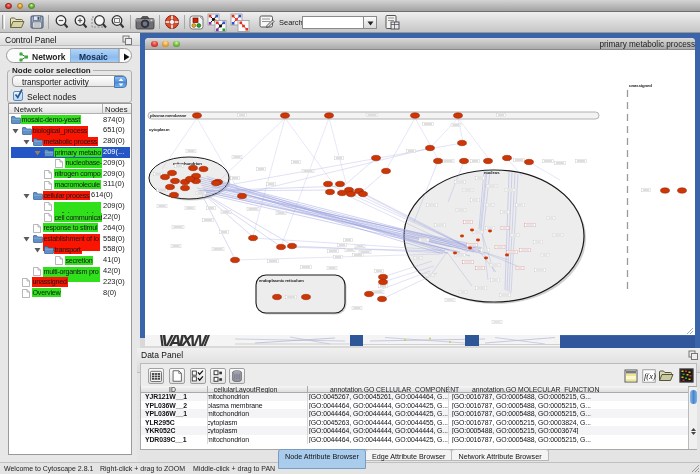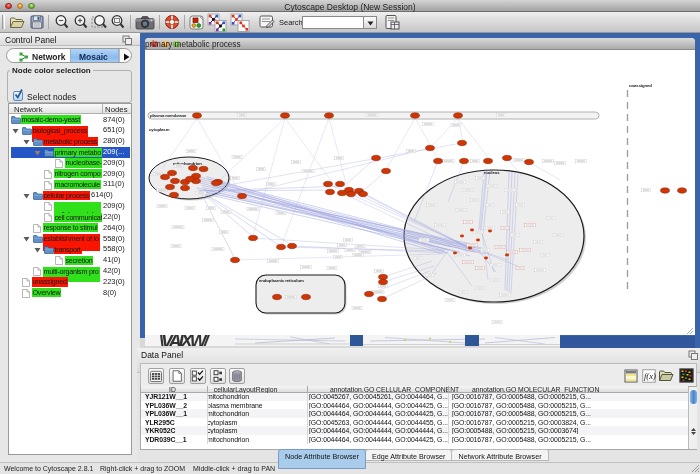--- a/index.html
+++ b/index.html
@@ -8,21 +8,20 @@
 .abs { position:absolute; }
 </style>
 </head>
 <body>
 <div id="root">
 
 <div class="abs" style="left:0;top:0;width:700px;height:12px;background:linear-gradient(#d4d4d4,#b9b9b9 55%,#a2a2a2);border-bottom:1px solid #6e6e6e">
   <div class="abs" style="left:5px;top:2.5px;width:6.5px;height:6.5px;border-radius:50%;background:radial-gradient(circle at 50% 30%, #ff9a90 0%, #e3443a 45%, #b01c14 100%);border:0.5px solid #9a251e"></div>
   <div class="abs" style="left:16.5px;top:2.5px;width:6.5px;height:6.5px;border-radius:50%;background:radial-gradient(circle at 50% 30%, #ffe9a8 0%, #f0a83c 45%, #c67718 100%);border:0.5px solid #b07b1e"></div>
   <div class="abs" style="left:28px;top:2.5px;width:6.5px;height:6.5px;border-radius:50%;background:radial-gradient(circle at 50% 30%, #d2f5b0 0%, #7ac143 45%, #45861c 100%);border:0.5px solid #5d8a28"></div>
-  <div class="abs" style="left:0;top:1.5px;width:700px;text-align:center;font-size:8.5px;color:#1d1d1d">Cytoscape Desktop (New Session)</div>
 </div>
 
 <div class="abs" style="left:0;top:12px;width:700px;height:21px;background:linear-gradient(#efefef,#d6d6d6 60%,#c6c6c6);border-bottom:1px solid #979797">
   <div class="abs" style="left:2px;top:3px;width:3px;height:14px;border-left:1px solid #9a9a9a;border-right:1px solid #fdfdfd"></div>
 
   <svg class="abs" style="left:9px;top:3px" width="16" height="15" viewBox="0 0 16 15">
     <path d="M1.5 12.5 L1.5 4 Q1.5 3 2.5 3 L5.5 3 L6.8 4.5 L12.5 4.5 Q13.5 4.5 13.5 5.5 L13.5 6.5" fill="#e8e3c8" stroke="#6a6a3a" stroke-width="1"></path>
     <path d="M1.5 12.5 L4 6.5 L15 6.5 L12.5 12.5 Z" fill="#d8d2a8" stroke="#6a6a3a" stroke-width="1"></path>
   </svg>
 
@@ -170,20 +169,28 @@
     <span class="abs" style="left:25px;top:2.5px;font-size:8.5px;font-weight:bold;color:#222">Network</span>
     <span class="abs" style="left:72px;top:2.5px;font-size:8.5px;font-weight:bold;color:#102a50">Mosaic</span>
     <svg class="abs" style="left:116px;top:4px" width="7" height="8" viewBox="0 0 7 8">
           <path d="M1 0.5 L6.5 4 L1 7.5 Z" fill="#111"></path>
         </svg>
   </div>
 
   <div class="abs" style="left:7px;top:37px;width:125px;height:33px;border:1px solid #b0b0b0;border-radius:3px"></div>
   <div class="abs" style="left:10px;top:32.5px;background:#e7e7e7;padding:0 2px;font-size:8px;font-weight:bold;color:#222">Node color selection</div>
 
+  <div class="abs" style="left:12px;top:42px;width:114px;height:12px;background:linear-gradient(#ffffff,#e8e8e8);border:1px solid #9a9a9a;border-radius:4px">
+    <span class="abs" style="left:9px;top:1.5px;font-size:8.2px;color:#111">transporter activity</span>
+    <div class="abs" style="left:101px;top:-0.5px;width:12.5px;height:12px;background:linear-gradient(#8ec1f2,#4a8ad8 55%,#76b0ea);border:0.5px solid #4a78b0;border-radius:0 4px 4px 0"></div>
+    <svg class="abs" style="left:104.5px;top:1.5px" width="6" height="9" viewBox="0 0 6 9">
+      <path d="M0.5 3 L5.5 3 L3 0.3 Z" fill="#fff"></path>
+      <path d="M0.5 5.6 L5.5 5.6 L3 8.3 Z" fill="#fff"></path>
+    </svg>
+  </div>
 
   <div class="abs" style="left:13px;top:58px;width:9.5px;height:9.5px;background:linear-gradient(#eaf4fd,#b6d9f6);border:1px solid #5a8ac0;border-radius:2px"></div>
   <svg class="abs" style="left:14px;top:55px" width="10" height="12" viewBox="0 0 10 12">
         <path d="M1.5 6.5 L3.8 9.5 L8 1.5" fill="none" stroke="#2a5a9a" stroke-width="1.7"></path>
       </svg>
   <span class="abs" style="left:27px;top:58.5px;font-size:8.5px;color:#111">Select nodes</span>
 
   <div class="abs" style="left:8px;top:70px;width:124px;height:352px;background:#ffffff;border:1px solid #9a9a9a;overflow:hidden">
     <div class="abs" style="left:0;top:0;width:124px;height:10px;background:linear-gradient(#fafafa,#e3e3e3);border-bottom:1px solid #b0b0b0">
       <span class="abs" style="left:5px;top:0.5px;font-size:7.8px;color:#222">Network</span>
@@ -319,21 +326,21 @@
   </div>
 </div>
 
 <div class="abs" style="left:140px;top:33px;width:560px;height:315px;background:#3a64aa">
 
   <div class="abs" style="left:5px;top:4.5px;width:550px;height:297.5px;background:#ffffff;border-radius:4px 4px 0 0;overflow:hidden">
     <div class="abs" style="left:0;top:0;width:550px;height:12.5px;background:linear-gradient(#dadada,#b8b8b8 70%,#ababab);border-bottom:1px solid #8a8a8a">
       <div class="abs" style="left:6px;top:3px;width:6.5px;height:6.5px;border-radius:50%;background:radial-gradient(circle at 50% 30%, #ff9a90 0%, #e3443a 45%, #b01c14 100%)"></div>
       <div class="abs" style="left:17px;top:3px;width:6.5px;height:6.5px;border-radius:50%;background:radial-gradient(circle at 50% 30%, #ffe9a8 0%, #f0a83c 45%, #c67718 100%)"></div>
       <div class="abs" style="left:28px;top:3px;width:6.5px;height:6.5px;border-radius:50%;background:radial-gradient(circle at 50% 30%, #d2f5b0 0%, #7ac143 45%, #45861c 100%)"></div>
-      <div class="abs" style="left:0;top:2px;width:550px;text-align:left;font-size:8.2px;color:#1d1d1d">primary metabolic process</div>
+      <div class="abs" style="left:0;top:2px;width:550px;text-align:right;font-size:8.2px;color:#1d1d1d">primary metabolic process</div>
     </div>
     <svg class="abs" style="left:0;top:12.5px" width="550" height="285" viewBox="145 50 550 285">
 <ellipse cx="190.5" cy="179.5" rx="40" ry="21" fill="rgba(0,0,0,0.18)"></ellipse>
 <ellipse cx="189" cy="178" rx="40" ry="21" fill="#ededed" stroke="#1a1a1a" stroke-width="1"></ellipse>
 <ellipse cx="496" cy="238" rx="90" ry="66" fill="rgba(0,0,0,0.18)"></ellipse>
 <ellipse cx="494" cy="236" rx="90" ry="66" fill="#ededed" stroke="#1a1a1a" stroke-width="1.2"></ellipse>
 <rect x="257.5" y="276.5" width="89" height="38" rx="10" fill="rgba(0,0,0,0.18)"></rect>
 <rect x="256" y="275" width="89" height="38" rx="10" fill="#ededed" stroke="#1a1a1a" stroke-width="1.1"></rect>
 <rect x="148" y="112" width="451" height="7" rx="3.5" fill="#f3f3f3" stroke="#a0a0a0" stroke-width="0.8"></rect>
 <line x1="627.5" y1="90" x2="627.5" y2="292" stroke="#9a9a9a" stroke-width="1.3" stroke-dasharray="7 5"></line>

